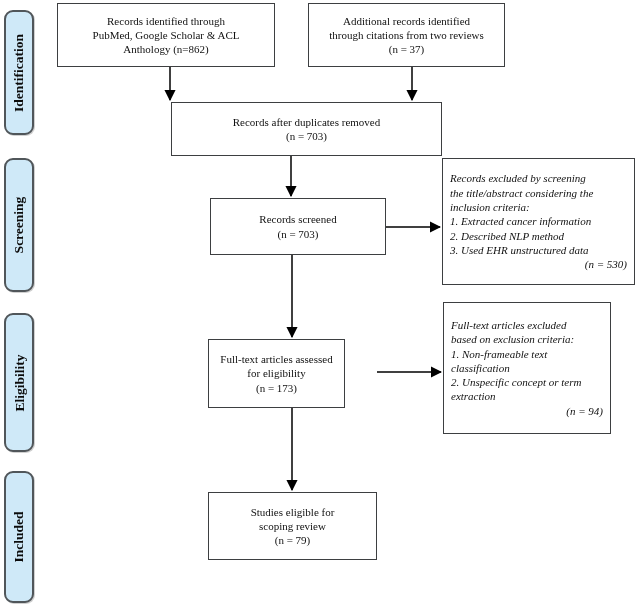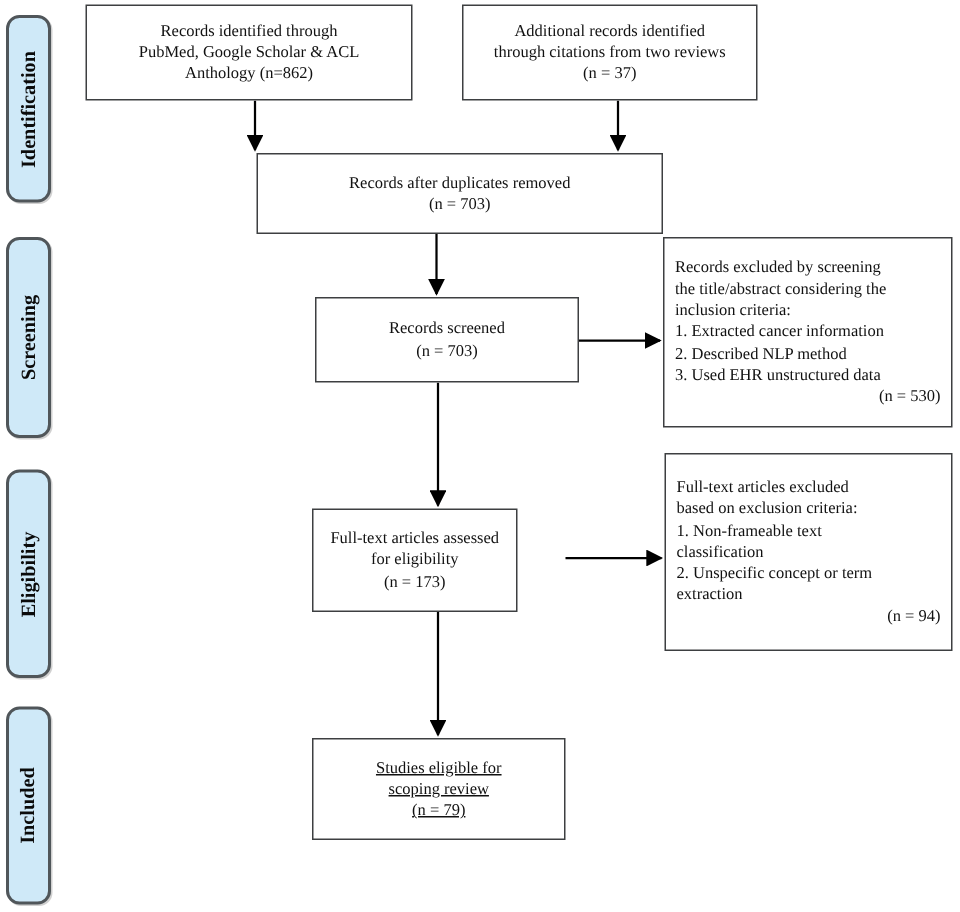--- a/index.html
+++ b/index.html
@@ -55,31 +55,32 @@
     text-align: center;
     font-size: 11px;
     line-height: 1.3;
     padding: 2px 4px;
   }
   .fbox .t { white-space: pre-line; }
   .fbox-left {
     align-items: flex-start;
     text-align: left;
     padding: 4px 7px;
+    font-style: italic;
   }
   .fbox-left .count { width: 100%; text-align: right; white-space: pre-line; }
 
   .box-identified        { left: 57px;  top: 3px;   width: 218px; height: 64px; }
   .box-additional        { left: 308px; top: 3px;   width: 197px; height: 64px; }
   .box-duplicates        { left: 155px; top: 102px; width: 271px; height: 54px; margin-left: 16px; }
   .box-screened          { left: 210px; top: 198px; width: 176px; height: 57px; }
   .box-screen-excluded   { left: 442px; top: 158px; width: 193px; height: 127px; }
   .box-fulltext          { left: 208px; top: 339px; width: 137px; height: 69px; }
-  .box-fulltext-excluded { left: 443px; top: 302px; width: 192px; height: 132px; }
-  .box-eligible          { left: 208px; top: 492px; width: 169px; height: 68px; text-decoration: underline; }
+  .box-fulltext-excluded { left: 443px; top: 302px; width: 168px; height: 132px; }
+  .box-eligible          { left: 208px; top: 492px; width: 169px; height: 68px; }
 </style>
 </head>
 <body>
 
 <div class="canvas">
 
   <svg class="arrows" viewBox="0 0 640 608" xmlns="http://www.w3.org/2000/svg">
     <defs>
       <marker id="arrhead" viewBox="0 0 10 10" refX="9" refY="5" markerWidth="7.5" markerHeight="7.5" orient="auto-start-reverse">
         <path d="M0,0 L10,5 L0,10 z" fill="#000000"></path>

